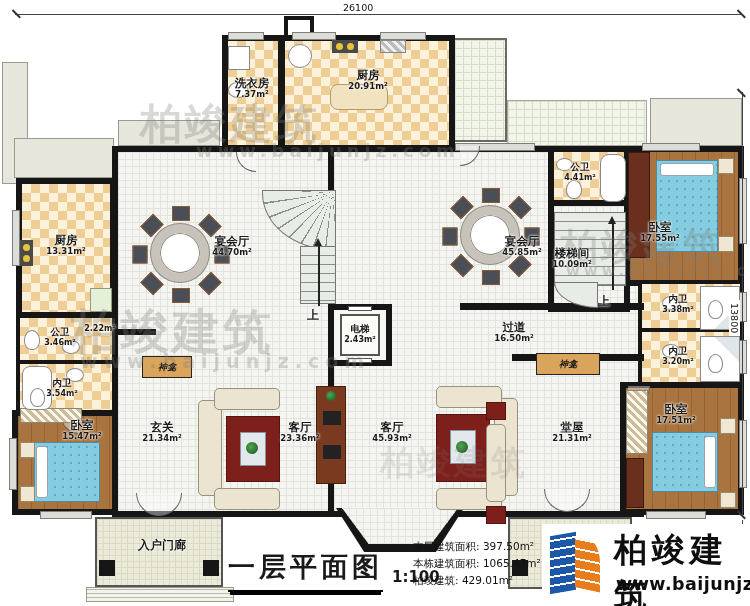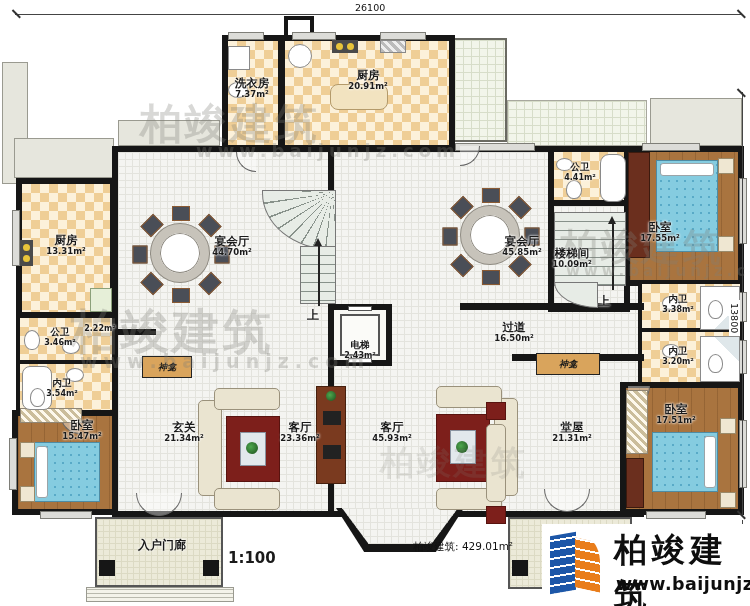--- a/index.html
+++ b/index.html
@@ -316,33 +316,33 @@
     <span class="ar">15.47m²</span>
   </div>
   <div class="rlabel" style="left:232px;top:246px;">
     <span class="nm">宴会厅</span>
     <span class="ar">44.70m²</span>
   </div>
   <div class="rlabel" style="left:522px;top:246px;">
     <span class="nm">宴会厅</span>
     <span class="ar">45.85m²</span>
   </div>
-  <div class="rlabel" style="left:162px;top:432px;margin-left:22px;">
+  <div class="rlabel" style="left:162px;top:432px;">
     <span class="nm">玄关</span>
     <span class="ar">21.34m²</span>
   </div>
   <div class="rlabel" style="left:300px;top:432px;">
     <span class="nm">客厅</span>
     <span class="ar">23.36m²</span>
   </div>
   <div class="rlabel" style="left:392px;top:432px;">
     <span class="nm">客厅</span>
     <span class="ar">45.93m²</span>
   </div>
-  <div class="rlabel sm" style="left:360px;top:350px;align-items:center;">
+  <div class="rlabel sm" style="left:360px;top:334px;align-items:center;">
     <span class="nm">电梯</span>
     <span class="ar">2.43m²</span>
   </div>
   <div class="rlabel" style="left:514px;top:332px;">
     <span class="nm">过道</span>
     <span class="ar">16.50m²</span>
   </div>
   <div class="rlabel" style="left:572px;top:258px;">
     <span class="nm">楼梯间</span>
     <span class="ar">10.09m²</span>
@@ -380,32 +380,35 @@
   <div class="rlabel" style="left:313px;top:316px;">
     <span class="nm" style="font-size:12px;">上</span>
   </div>
   <div class="rlabel" style="left:604px;top:302px;">
     <span class="nm" style="font-size:12px;">上</span>
   </div>
 
   <div class="dim-line" style="left:15px;top:14px;width:727px;height:1px;"></div>
   <div class="tick" style="left:11px;top:13px;"></div>
   <div class="tick" style="left:736px;top:13px;"></div>
-  <div class="dim-text" style="left:352px;top:2px;">26100</div>
+  <div class="dim-text" style="left:340px;top:2px;">26100</div>
   <div class="dim-line" style="left:742px;top:92px;width:1px;height:424px;"></div>
   <div class="tick" style="left:736px;top:92px;"></div>
   <div class="tick" style="left:736px;top:514px;"></div>
   <div class="dim-text dim-vert" style="left:729px;top:300px;padding:3px 0;">13800</div>
   <div class="dim-line" style="left:742px;top:520px;width:1px;height:74px;"></div>
   <div class="dim-text dim-vert" style="left:729px;top:538px;padding:3px 0;">3000</div>
 
   <div class="titleblock">
+    <span class="t">一层平面图</span>
     <span class="s">1:100</span>
   </div>
   <div class="stats">
+    <div class="row"><span>本层建筑面积:</span> <span>397.50m²</span></div>
+    <div class="row"><span>本栋建筑面积:</span> <span>1065.47m²</span></div>
     <div class="row"><span>柏竣建筑:</span> <span>429.01m²</span>
       <span style="display:inline-block;width:22px;"></span>
       <span>层高:</span> <span>3.9m</span></div>
   </div>
 
   <div class="logo">
     <div class="lg-blue"></div>
     <div class="lg-orange"></div>
     <div class="lg-name">柏竣建筑</div>
     <div class="lg-url">www.baijunjz.com</div>

